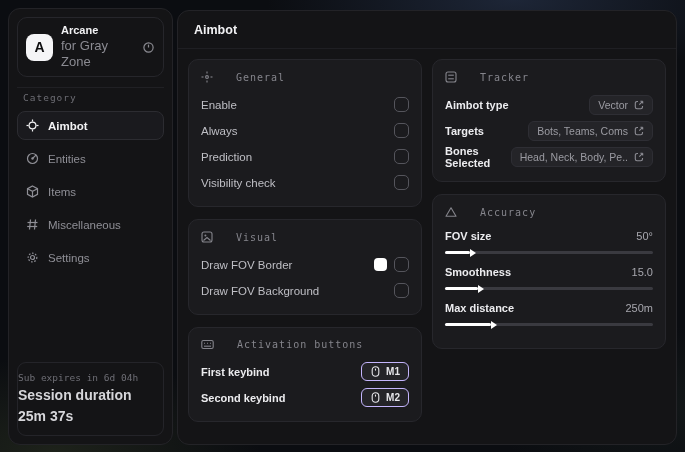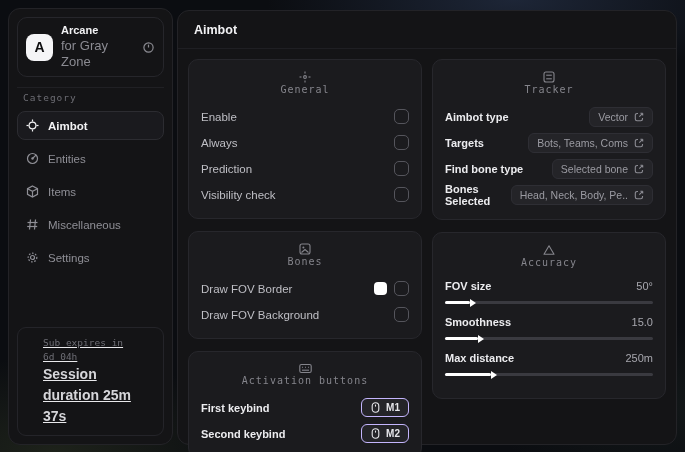--- a/index.html
+++ b/index.html
@@ -44,42 +44,41 @@
     display:flex; align-items:center; gap:9px;
     padding:7px 8px; border-radius:8px; border:1px solid transparent;
     color:#8f8f96; font-size:11.5px; cursor:pointer;
   }
   .nav-item.active {
     color:#f2f2f4; background:#1a1a1e; border-color:#2c2c31; font-weight:bold;
   }
   .nav-item .nicon { display:flex; align-items:center; }
   .sidebar-spacer { flex:1; }
   .sub-box {
-    border:1px solid #242429; border-radius:9px; padding:8px 25px; line-height:1.5;text-decoration:underline;
+    border:1px solid #242429; border-radius:9px; padding:8px 0; line-height:1.5;
   }
   .sub-line1 { font-family:"DejaVu Sans Mono", monospace; font-size:9.5px; color:#6e6e75; }
   .sub-line2 { font-size:14px; color:#d6d6da; font-weight:bold; }
   
   .main { left:177px; top:10px; width:500px; height:435px; display:flex; flex-direction:column; }
   .main-header {
     padding:12px 16px 11px 16px; border-bottom:1px solid #1f1f23;
   }
   .main-title { font-size:12.5px; font-weight:bold; color:#f2f2f4; }
   .content { display:flex; gap:10px; padding:10px; align-items:flex-start; }
   .col { flex:1; display:flex; flex-direction:column; gap:12px; min-width:0; }
   .card {
     background:#1b1b1e; border:1px solid #27272c; border-radius:10px;
     padding:11px 12px 12px 12px;
   }
   .card-head {
-    display:flex; align-items:center; gap:1px;
+    display:flex; align-items:center; gap:23px;
     font-family:"DejaVu Sans Mono", monospace;
     font-size:10px; letter-spacing:1px; color:#85858c;
     margin-bottom:10px;
-    flex-direction:column;
   }
   .row {
     display:flex; align-items:center; justify-content:space-between;
     min-height:23px; margin-top:3px; 
   }
   .row-label { font-size:11.5px; color:#bfbfc5; }
   .row-label.strong { color:#ececef; font-weight:bold; font-size:11px; }
   .right-group { display:flex; align-items:center; gap:7px; flex-shrink:0; }
   .checkbox {
     width:15px; height:15px; border:1.5px solid #55555c; border-radius:5px;
@@ -239,21 +238,21 @@
 
       <div class="card">
         <div class="card-head">
           <span>
             <svg width="12" height="12" viewBox="0 0 12 12" fill="none" stroke="currentColor" stroke-width="1.1">
               <rect x="1" y="1" width="10" height="10" rx="2"></rect>
                 <circle cx="4.4" cy="4.4" r="1" fill="currentColor" stroke="none"></circle>
                 <path d="M2.5 9.5 L6 6.5 L9.5 9.5"></path>
             </svg>
           </span>
-          <span>Bones</span>
+          <span>Visual</span>
         </div>
         <div class="row">
           <span class="row-label">Draw FOV Border</span>
           <span class="right-group">
             <span class="swatch" style="background:#ffffff"></span>
             <span class="checkbox"></span>
           </span>
         </div>
         <div class="row">
           <span class="row-label">Draw FOV Background</span>
@@ -332,32 +331,20 @@
             <span class="pill-val">Bots, Teams, Coms</span>
             <span class="exp">
               <svg width="10" height="10" viewBox="0 0 10 10" fill="none" stroke="currentColor" stroke-width="1.1">
                 <path d="M4 1.5 H3 A1.7 1.7 0 0 0 1.3 3.2 V7 A1.7 1.7 0 0 0 3 8.7 H6.8 A1.7 1.7 0 0 0 8.5 7 V6"></path>
                   <path d="M5.3 4.7 L8.7 1.3 M8.7 1.3 H6.4 M8.7 1.3 V3.6"></path>
               </svg>
             </span>
           </span>
         </div>
         <div class="row">
-          <span class="row-label strong">Find bone type</span>
-          <span class="pill">
-            <span class="pill-val">Selected bone</span>
-            <span class="exp">
-              <svg width="10" height="10" viewBox="0 0 10 10" fill="none" stroke="currentColor" stroke-width="1.1">
-                <path d="M4 1.5 H3 A1.7 1.7 0 0 0 1.3 3.2 V7 A1.7 1.7 0 0 0 3 8.7 H6.8 A1.7 1.7 0 0 0 8.5 7 V6"></path>
-                  <path d="M5.3 4.7 L8.7 1.3 M8.7 1.3 H6.4 M8.7 1.3 V3.6"></path>
-              </svg>
-            </span>
-          </span>
-        </div>
-        <div class="row">
           <span class="row-label strong">Bones Selected</span>
           <span class="pill">
             <span class="pill-val">Head, Neck, Body, Pe..</span>
             <span class="exp">
               <svg width="10" height="10" viewBox="0 0 10 10" fill="none" stroke="currentColor" stroke-width="1.1">
                 <path d="M4 1.5 H3 A1.7 1.7 0 0 0 1.3 3.2 V7 A1.7 1.7 0 0 0 3 8.7 H6.8 A1.7 1.7 0 0 0 8.5 7 V6"></path>
                   <path d="M5.3 4.7 L8.7 1.3 M8.7 1.3 H6.4 M8.7 1.3 V3.6"></path>
               </svg>
             </span>
           </span>

